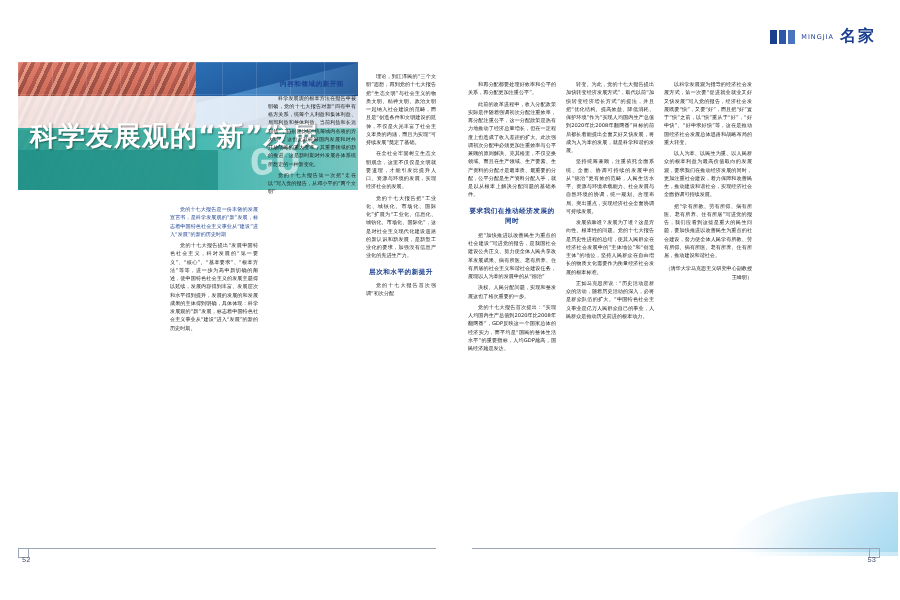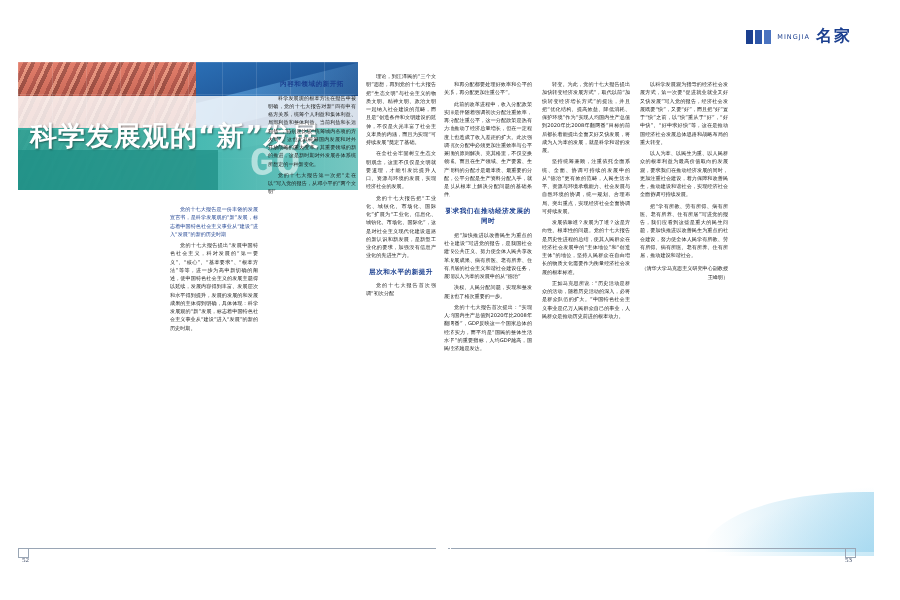--- a/index.html
+++ b/index.html
@@ -9,21 +9,21 @@
     font-family:"DejaVu Sans","Liberation Sans",sans-serif;
     overflow:hidden;
     position:relative;
   }
   .spread{position:absolute;inset:0;}
   
   .gutter{position:absolute;left:450px;top:0;bottom:0;width:1px;background:#ffffff;}
 
   
   .left-page{position:absolute;left:0;top:0;width:450px;height:600px;}
-  .right-page{position:absolute;left:424px;top:0;width:450px;height:600px;}
+  .right-page{position:absolute;left:448px;top:0;width:450px;height:600px;}
 
   
   .masthead{
     position:absolute;right:22px;top:26px;
     display:flex;align-items:center;gap:6px;
   }
   .masthead .bars{display:flex;gap:2px;}
   .masthead .bars i{display:block;width:7px;height:14px;background:#1b3f8f;}
   .masthead .bars i:nth-child(2){background:#2d56a8;}
   .masthead .bars i:nth-child(3){background:#4a73c0;}
@@ -163,21 +163,21 @@
   }
 
   
   .rule{
     position:absolute;height:1px;background:#9aa6b5;
   }
   .rule.left{left:18px;top:548px;width:418px;}
   .rule.right{left:474px;top:548px;width:408px;}
   .pageno{
     position:absolute;top:556px;font-size:7px;color:#44506a;
-    font-family:Liberation Serif, serif;
+    font-family:Liberation Mono, monospace;
   }
   .pageno.left{left:22px;}
   .pageno.right{right:22px;}
   .corner-box{
     position:absolute;width:9px;height:9px;border:1px solid #9aa6b5;border-top:none;
   }
 </style>
 </head>
 <body>
 

